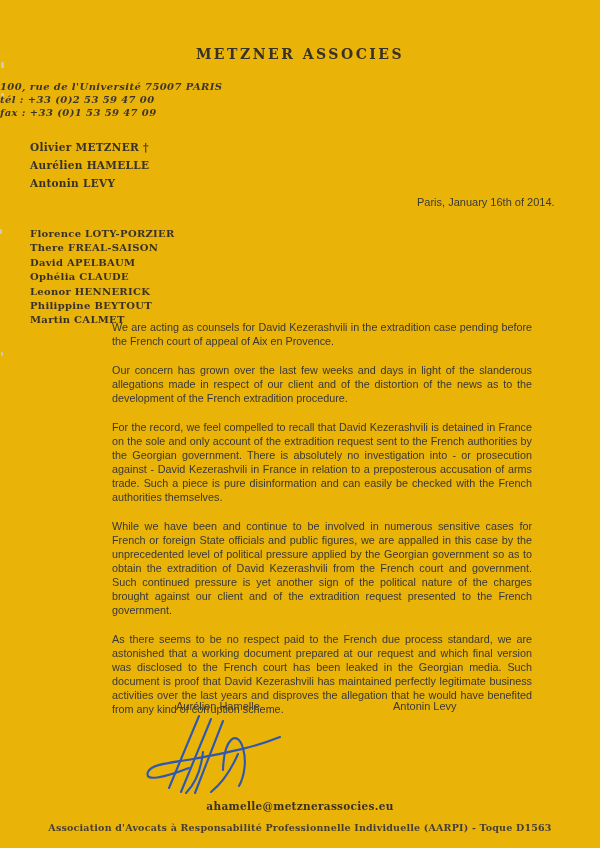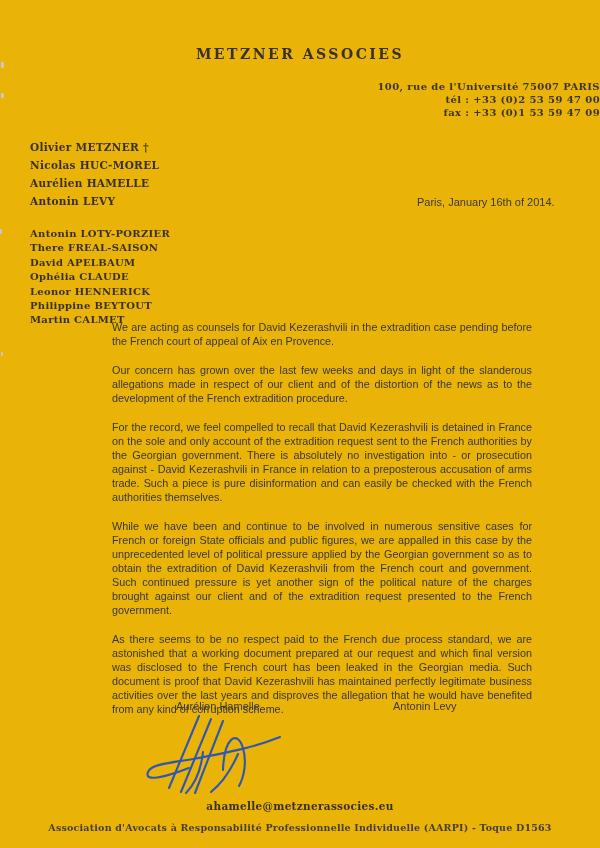--- a/index.html
+++ b/index.html
@@ -13,22 +13,22 @@
   }
   
   .serif{font-family:"DejaVu Serif","Liberation Serif",serif;color:#3a332b;}
   .firm-name{
     position:absolute;top:46px;left:0;width:100%;
     text-align:center;font-size:14px;font-weight:700;
     letter-spacing:2.5px;color:#38312a;
   }
   .address-block{
     position:absolute;top:80px;left:0;width:100%;
-    text-align:right;font-size:10px;font-weight:700;
-    line-height:13px;letter-spacing:.4px;color:#3d362e;
+    text-align:left;font-size:10px;font-weight:700;
+    line-height:13px;letter-spacing:.4px;color:#3d362e;font-style:italic;
   }
   .partners{
     position:absolute;top:138px;left:30px;
     font-size:10.5px;font-weight:700;line-height:18px;
     letter-spacing:.3px;color:#38312a;
   }
   .associates{
     position:absolute;top:227px;left:30px;
     font-size:10px;font-weight:700;line-height:14.4px;
     letter-spacing:.3px;color:#38312a;
@@ -79,29 +79,28 @@
 
   <div class="firm-name serif">METZNER ASSOCIES</div>
   <div class="address-block serif">
     <div>100, rue de l'Université 75007 PARIS</div>
     <div>tél : +33 (0)2 53 59 47 00</div>
     <div>fax : +33 (0)1 53 59 47 09</div>
   </div>
 
   <div class="partners serif">
     <div>Olivier METZNER †</div>
-    <div>Nicolas HUC-MOREL</div>
     <div>Aurélien HAMELLE</div>
     <div>Antonin LEVY</div>
   </div>
 
   <div class="dateline">Paris, January 16th of 2014.</div>
 
   <div class="associates serif">
-    <div>Antonin LOTY-PORZIER</div>
+    <div>Florence LOTY-PORZIER</div>
     <div>There FREAL-SAISON</div>
     <div>David APELBAUM</div>
     <div>Ophélia CLAUDE</div>
     <div>Leonor HENNERICK</div>
     <div>Philippine BEYTOUT</div>
     <div>Martin CALMET</div>
   </div>
 
   <div class="body-text">
     <p>We are acting as counsels for David Kezerashvili in the extradition case pending before the French court of appeal of Aix en Provence.</p>

